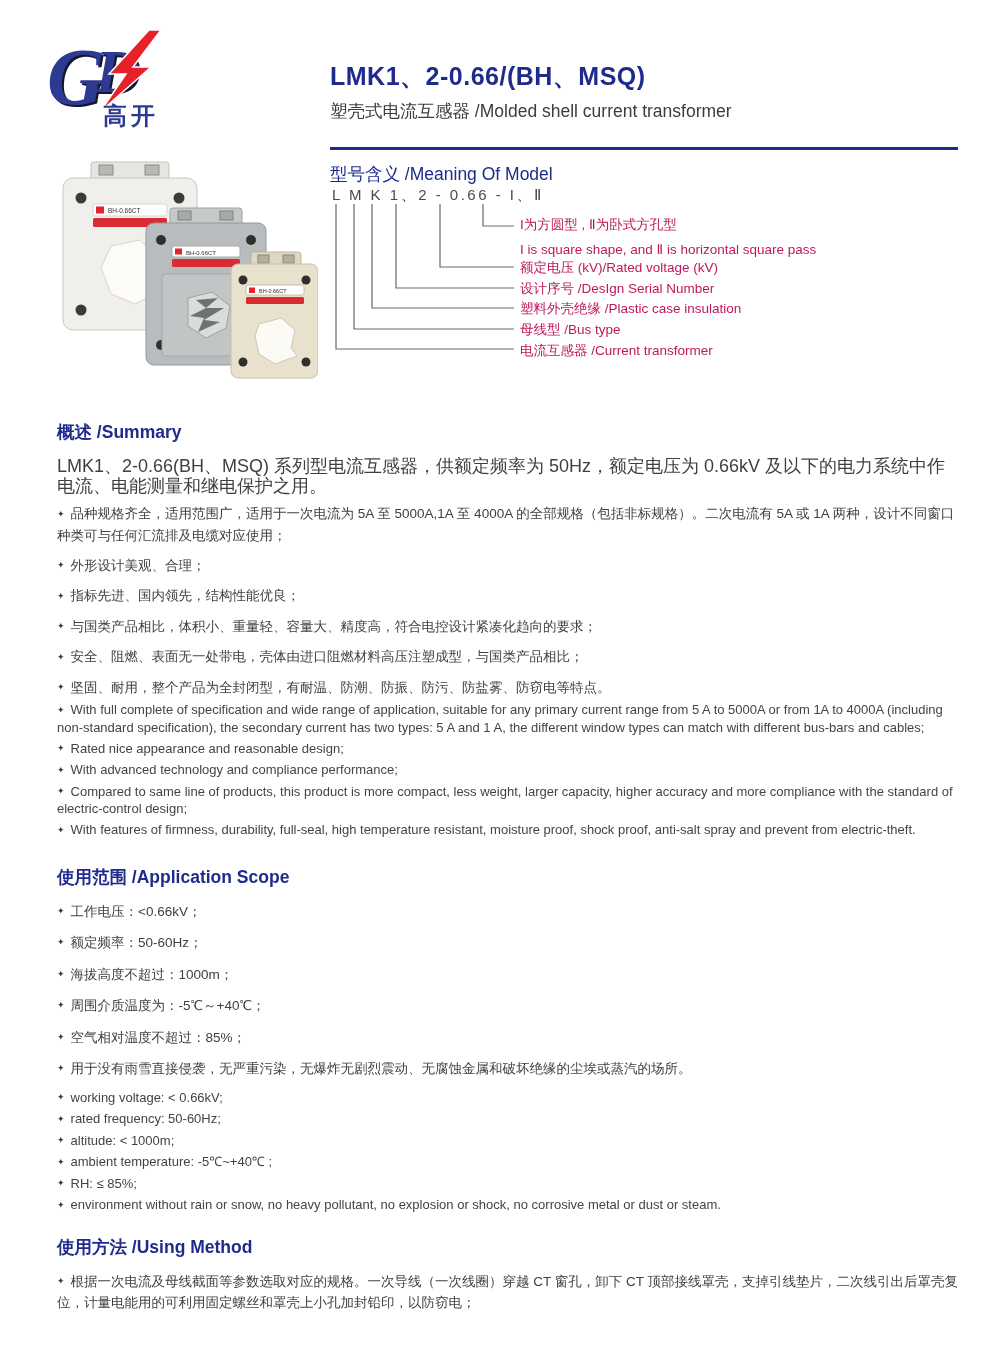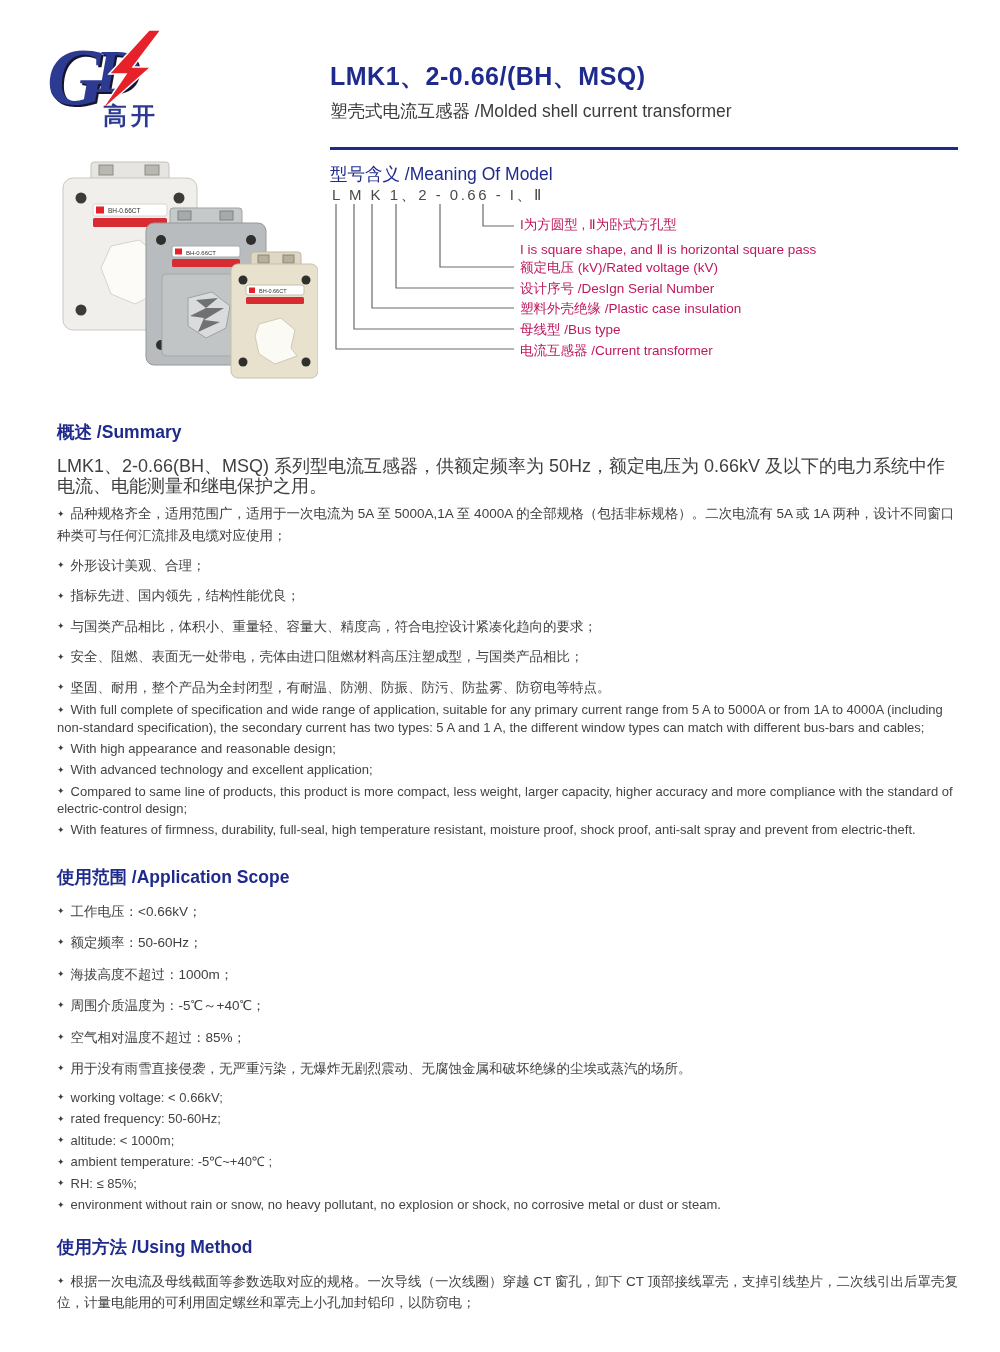--- a/index.html
+++ b/index.html
@@ -156,22 +156,22 @@
 
     <p class="cnb"><span class="dm">✦</span><span>品种规格齐全，适用范围广，适用于一次电流为 5A 至 5000A,1A 至 4000A 的全部规格（包括非标规格）。二次电流有 5A 或 1A 两种，设计不同窗口种类可与任何汇流排及电缆对应使用；</span></p>
     <p class="cnb"><span class="dm">✦</span><span>外形设计美观、合理；</span></p>
     <p class="cnb"><span class="dm">✦</span><span>指标先进、国内领先，结构性能优良；</span></p>
     <p class="cnb"><span class="dm">✦</span><span>与国类产品相比，体积小、重量轻、容量大、精度高，符合电控设计紧凑化趋向的要求；</span></p>
     <p class="cnb"><span class="dm">✦</span><span>安全、阻燃、表面无一处带电，壳体由进口阻燃材料高压注塑成型，与国类产品相比；</span></p>
     <p class="cnb" style="margin-bottom:3px"><span class="dm">✦</span><span>坚固、耐用，整个产品为全封闭型，有耐温、防潮、防振、防污、防盐雾、防窃电等特点。</span></p>
 
 
     <p class="enb"><span class="dm">✦</span><span>With full complete of specification and wide range of application, suitable for any primary current range from 5 A to 5000A or from 1A to 4000A (including non-standard specification), the secondary current has two types: 5 A and 1 A, the different window types can match with different bus-bars and cables;</span></p>
-    <p class="enb"><span class="dm">✦</span><span>With high appearance and reasonable design;</span></p>
-    <p class="enb"><span class="dm">✦</span><span>With advanced technology and excellent application;</span></p>
+    <p class="enb"><span class="dm">✦</span><span>Rated nice appearance and reasonable design;</span></p>
+    <p class="enb"><span class="dm">✦</span><span>With advanced technology and compliance performance;</span></p>
     <p class="enb"><span class="dm">✦</span><span>Compared to same line of products, this product is more compact, less weight, larger capacity, higher accuracy and more compliance with the standard of electric-control design;</span></p>
     <p class="enb"><span class="dm">✦</span><span>With features of firmness, durability, full-seal, high temperature resistant, moisture proof, shock proof, anti-salt spray and prevent from electric-theft.</span></p>
 
     <div class="sec-heading gap-app">使用范围 /Application Scope</div>
 
     <p class="cnb2"><span class="dm">✦</span><span>工作电压：&lt;0.66kV；</span></p>
     <p class="cnb2"><span class="dm">✦</span><span>额定频率：50-60Hz；</span></p>
     <p class="cnb2"><span class="dm">✦</span><span>海拔高度不超过：1000m；</span></p>
     <p class="cnb2"><span class="dm">✦</span><span>周围介质温度为：-5℃～+40℃；</span></p>
     <p class="cnb2"><span class="dm">✦</span><span>空气相对温度不超过：85%；</span></p>

